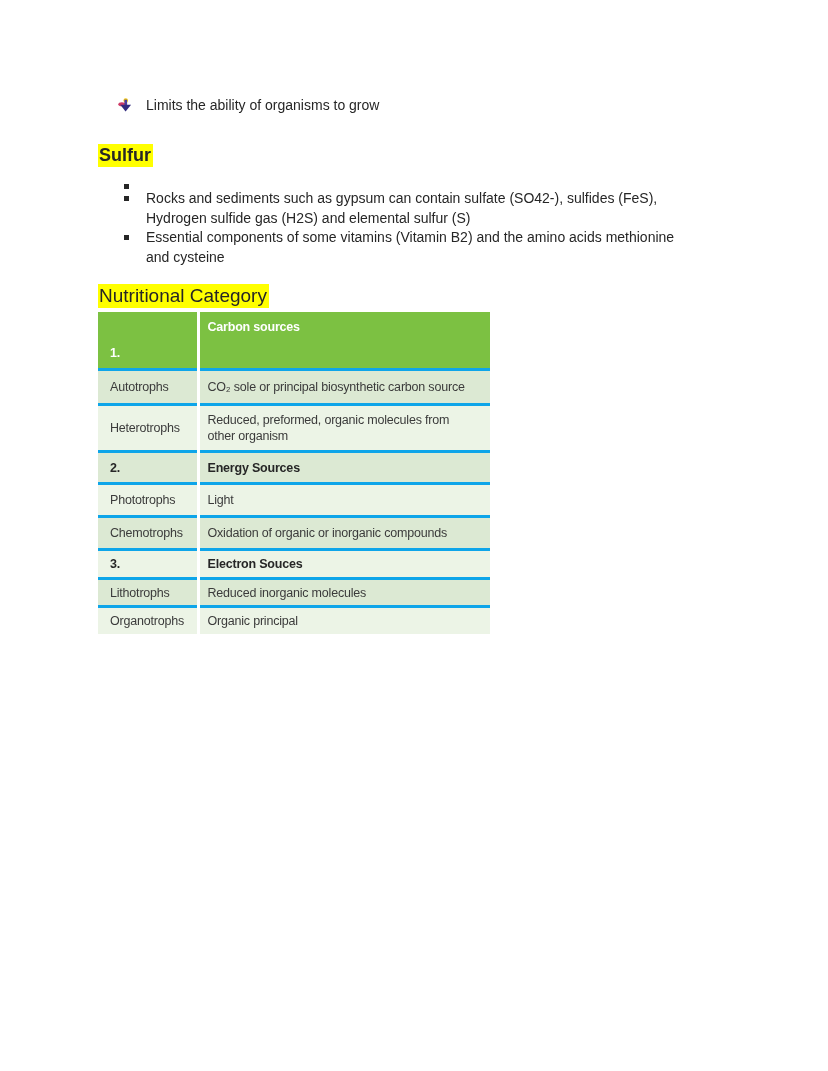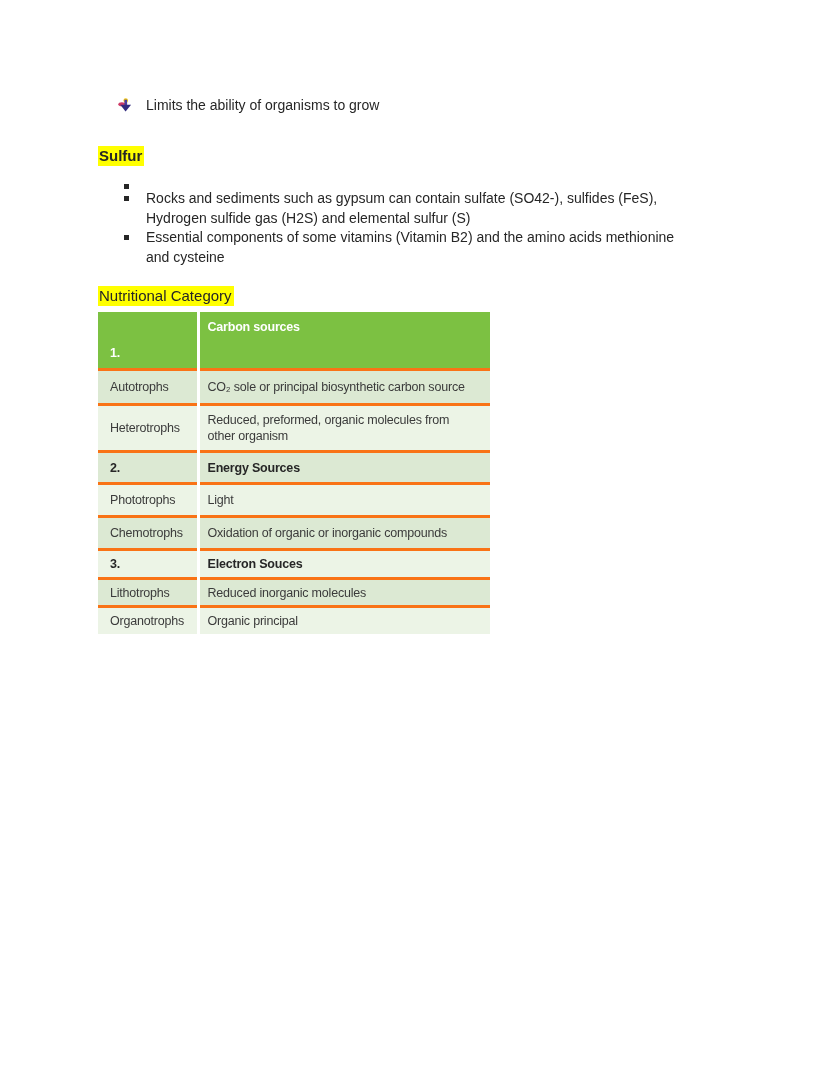--- a/index.html
+++ b/index.html
@@ -23,28 +23,28 @@
     font-size: 14px;
     line-height: 19px;
   }
   .intro-line .arrow-icon { width: 15px; height: 15px; margin-top: 2px; }
   .intro-line .txt { margin-left: 13px; }
 
   
   .hl-heading {
     position: absolute;
     left: 98px;
-    font-size: 15px;
+    font-size: 19px;
     line-height: 19px;
   }
   .hl-heading > span {
     background: var(--hl, #FFFF00);
     padding: 1px 2px 2px 1px;
   }
-  .hl-sulfur { top: 146px; font-weight: bold; font-size: 15px; }
+  .hl-sulfur { top: 146px; font-weight: bold; font-size: 18px; }
   .hl-nutrition { top: 286px; }
 
   
   .bullet-list {
     position: absolute;
     left: 98px;
     top: 177px;
     width: 600px;
     font-size: 14px;
     line-height: 19.6px;
@@ -66,21 +66,21 @@
     width: 392px;
     border-collapse: collapse;
     table-layout: fixed;
     font-size: 12.5px;
     letter-spacing: -0.2px;
     line-height: 16px;
     color: #3b3b3b;
   }
   .dtable td { vertical-align: middle; padding: 3px 0 3px 12px; }
   .dtable td.c2 { border-left: 3px solid #ffffff; padding-left: 8px; padding-right: 3px; }
-  .dtable tr + tr td { border-top: 3px solid #f97316; }
+  .dtable tr + tr td { border-top: 3px solid #0ea5e9; }
 
   .dtable tr.head td {
     background: var(--header-bg, #7CC142);
     color: var(--header-text, #ffffff);
     font-weight: bold;
     height: 46px;
   }
   .dtable tr.head td.c1 { vertical-align: bottom; padding-bottom: 7px; }
   .dtable tr.head td.c2 { vertical-align: top; padding-top: 7px; }
 

